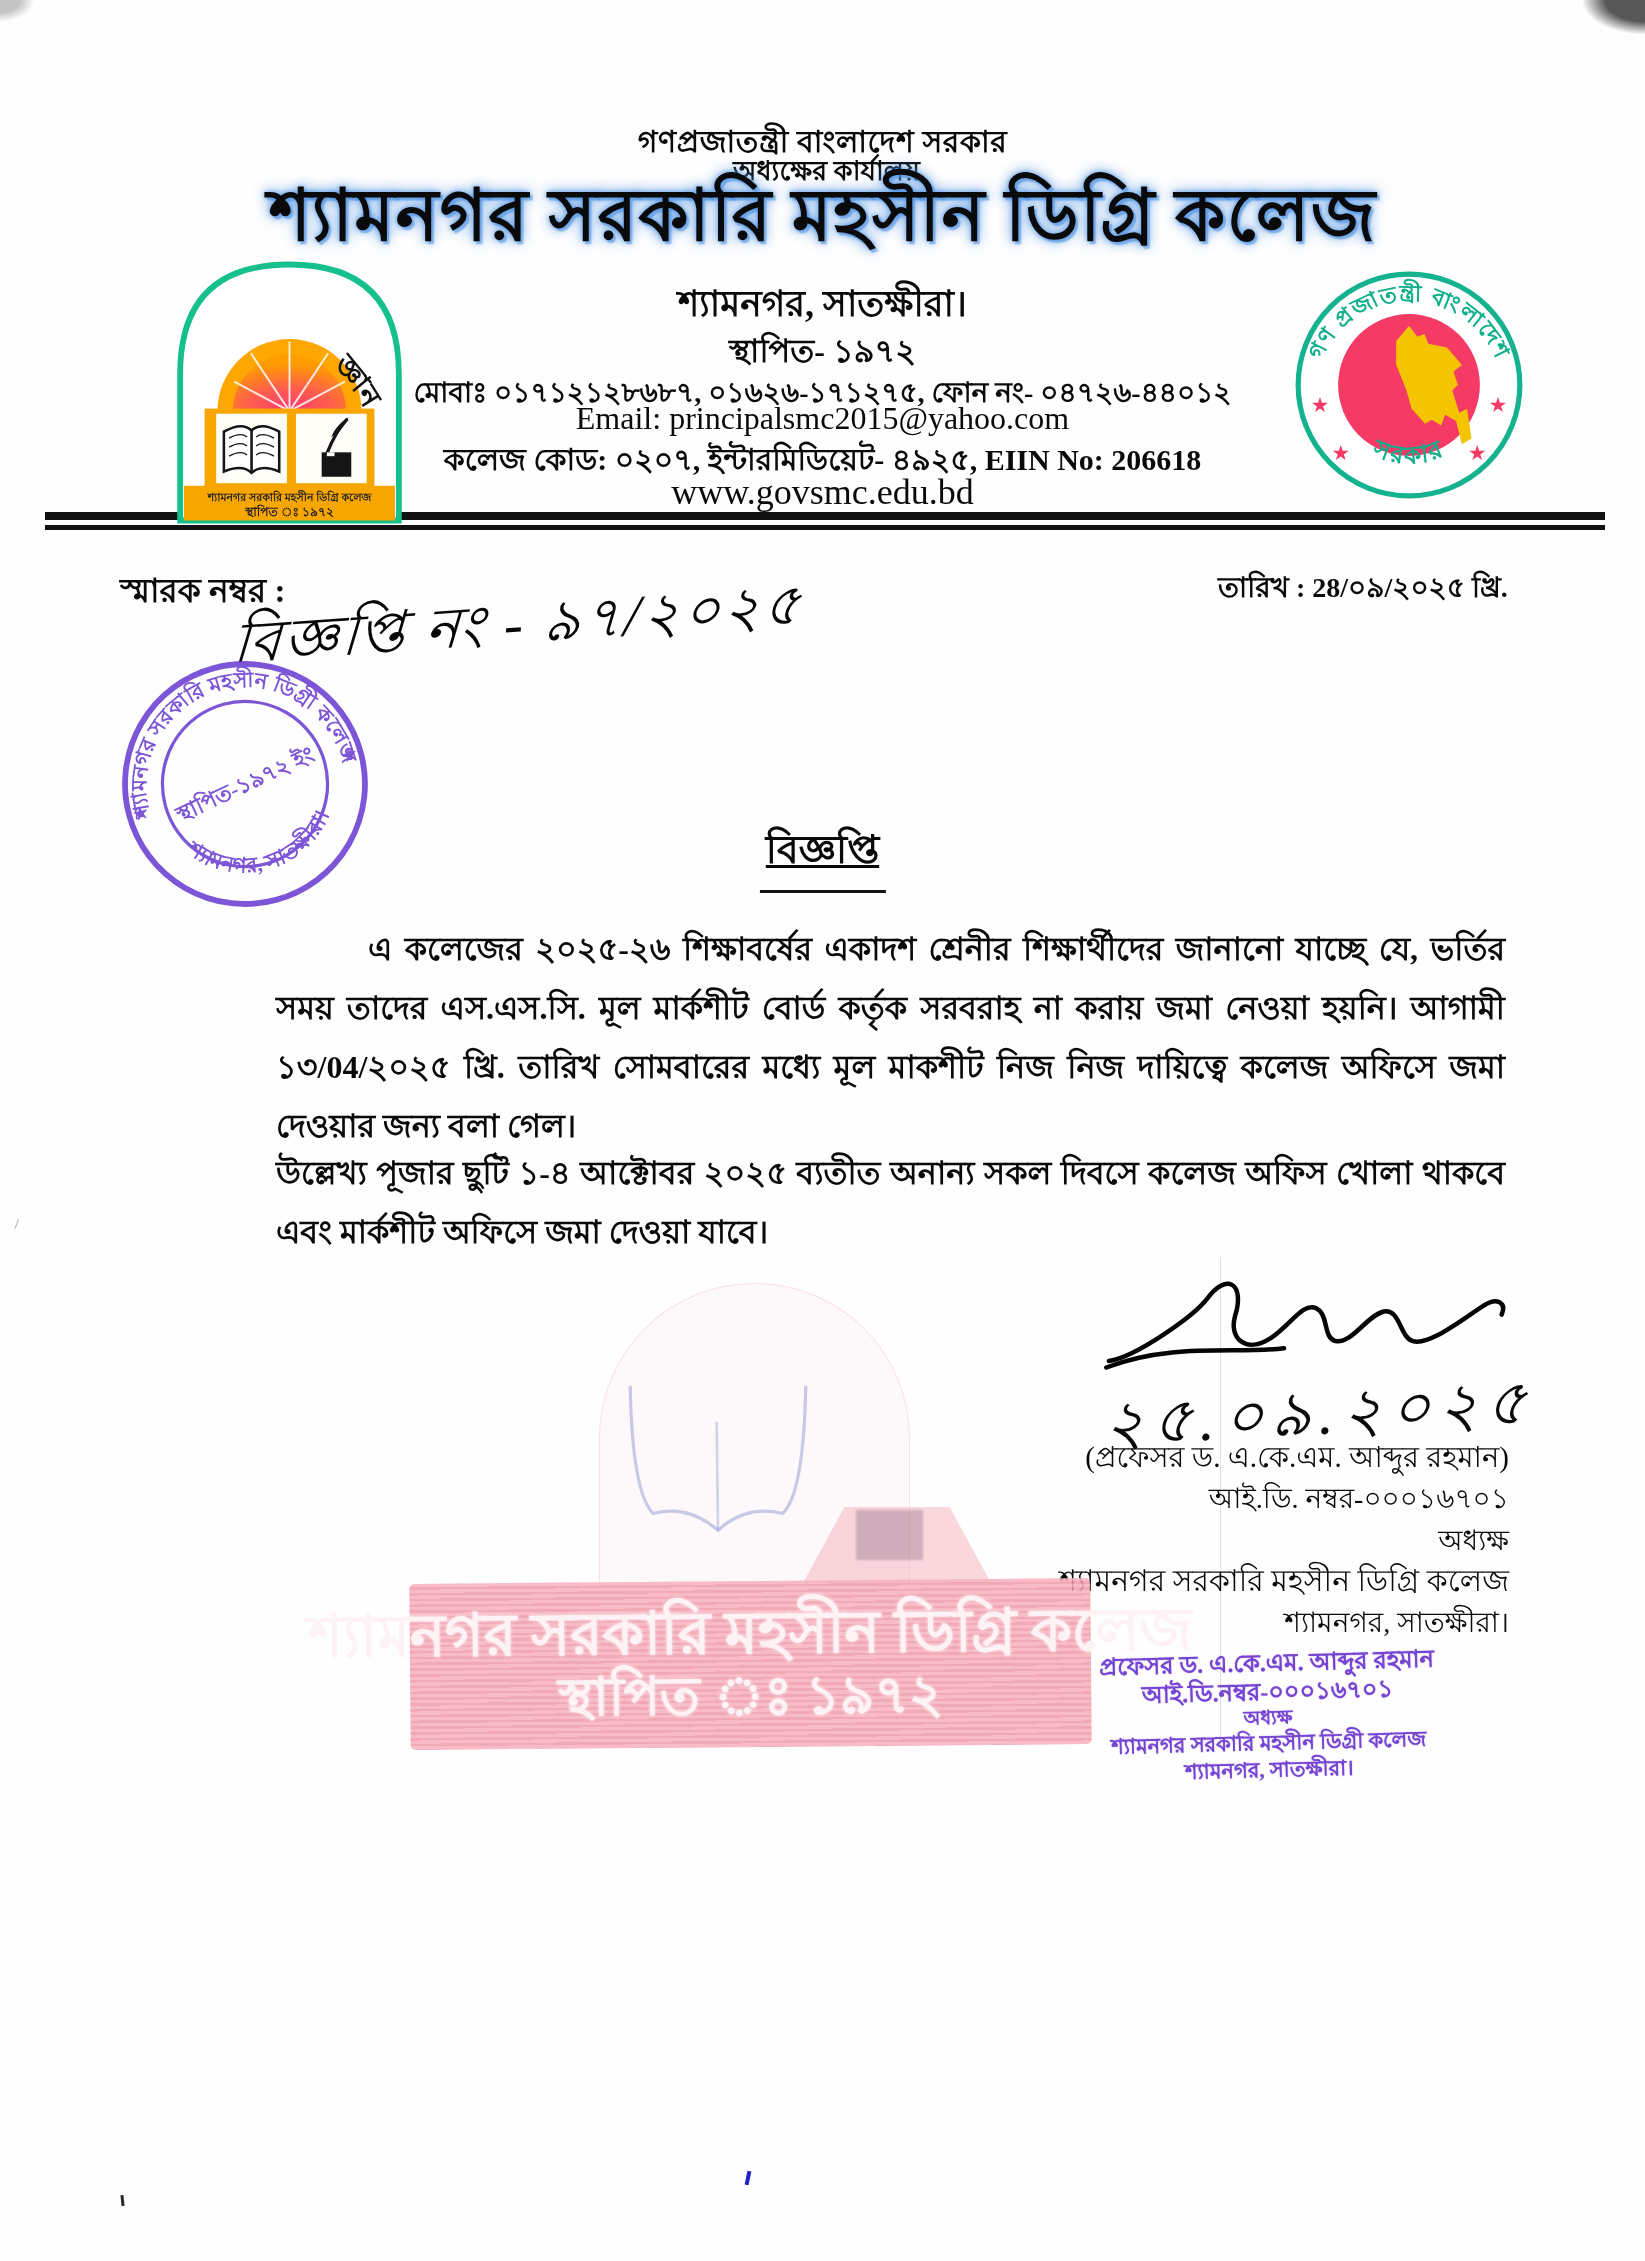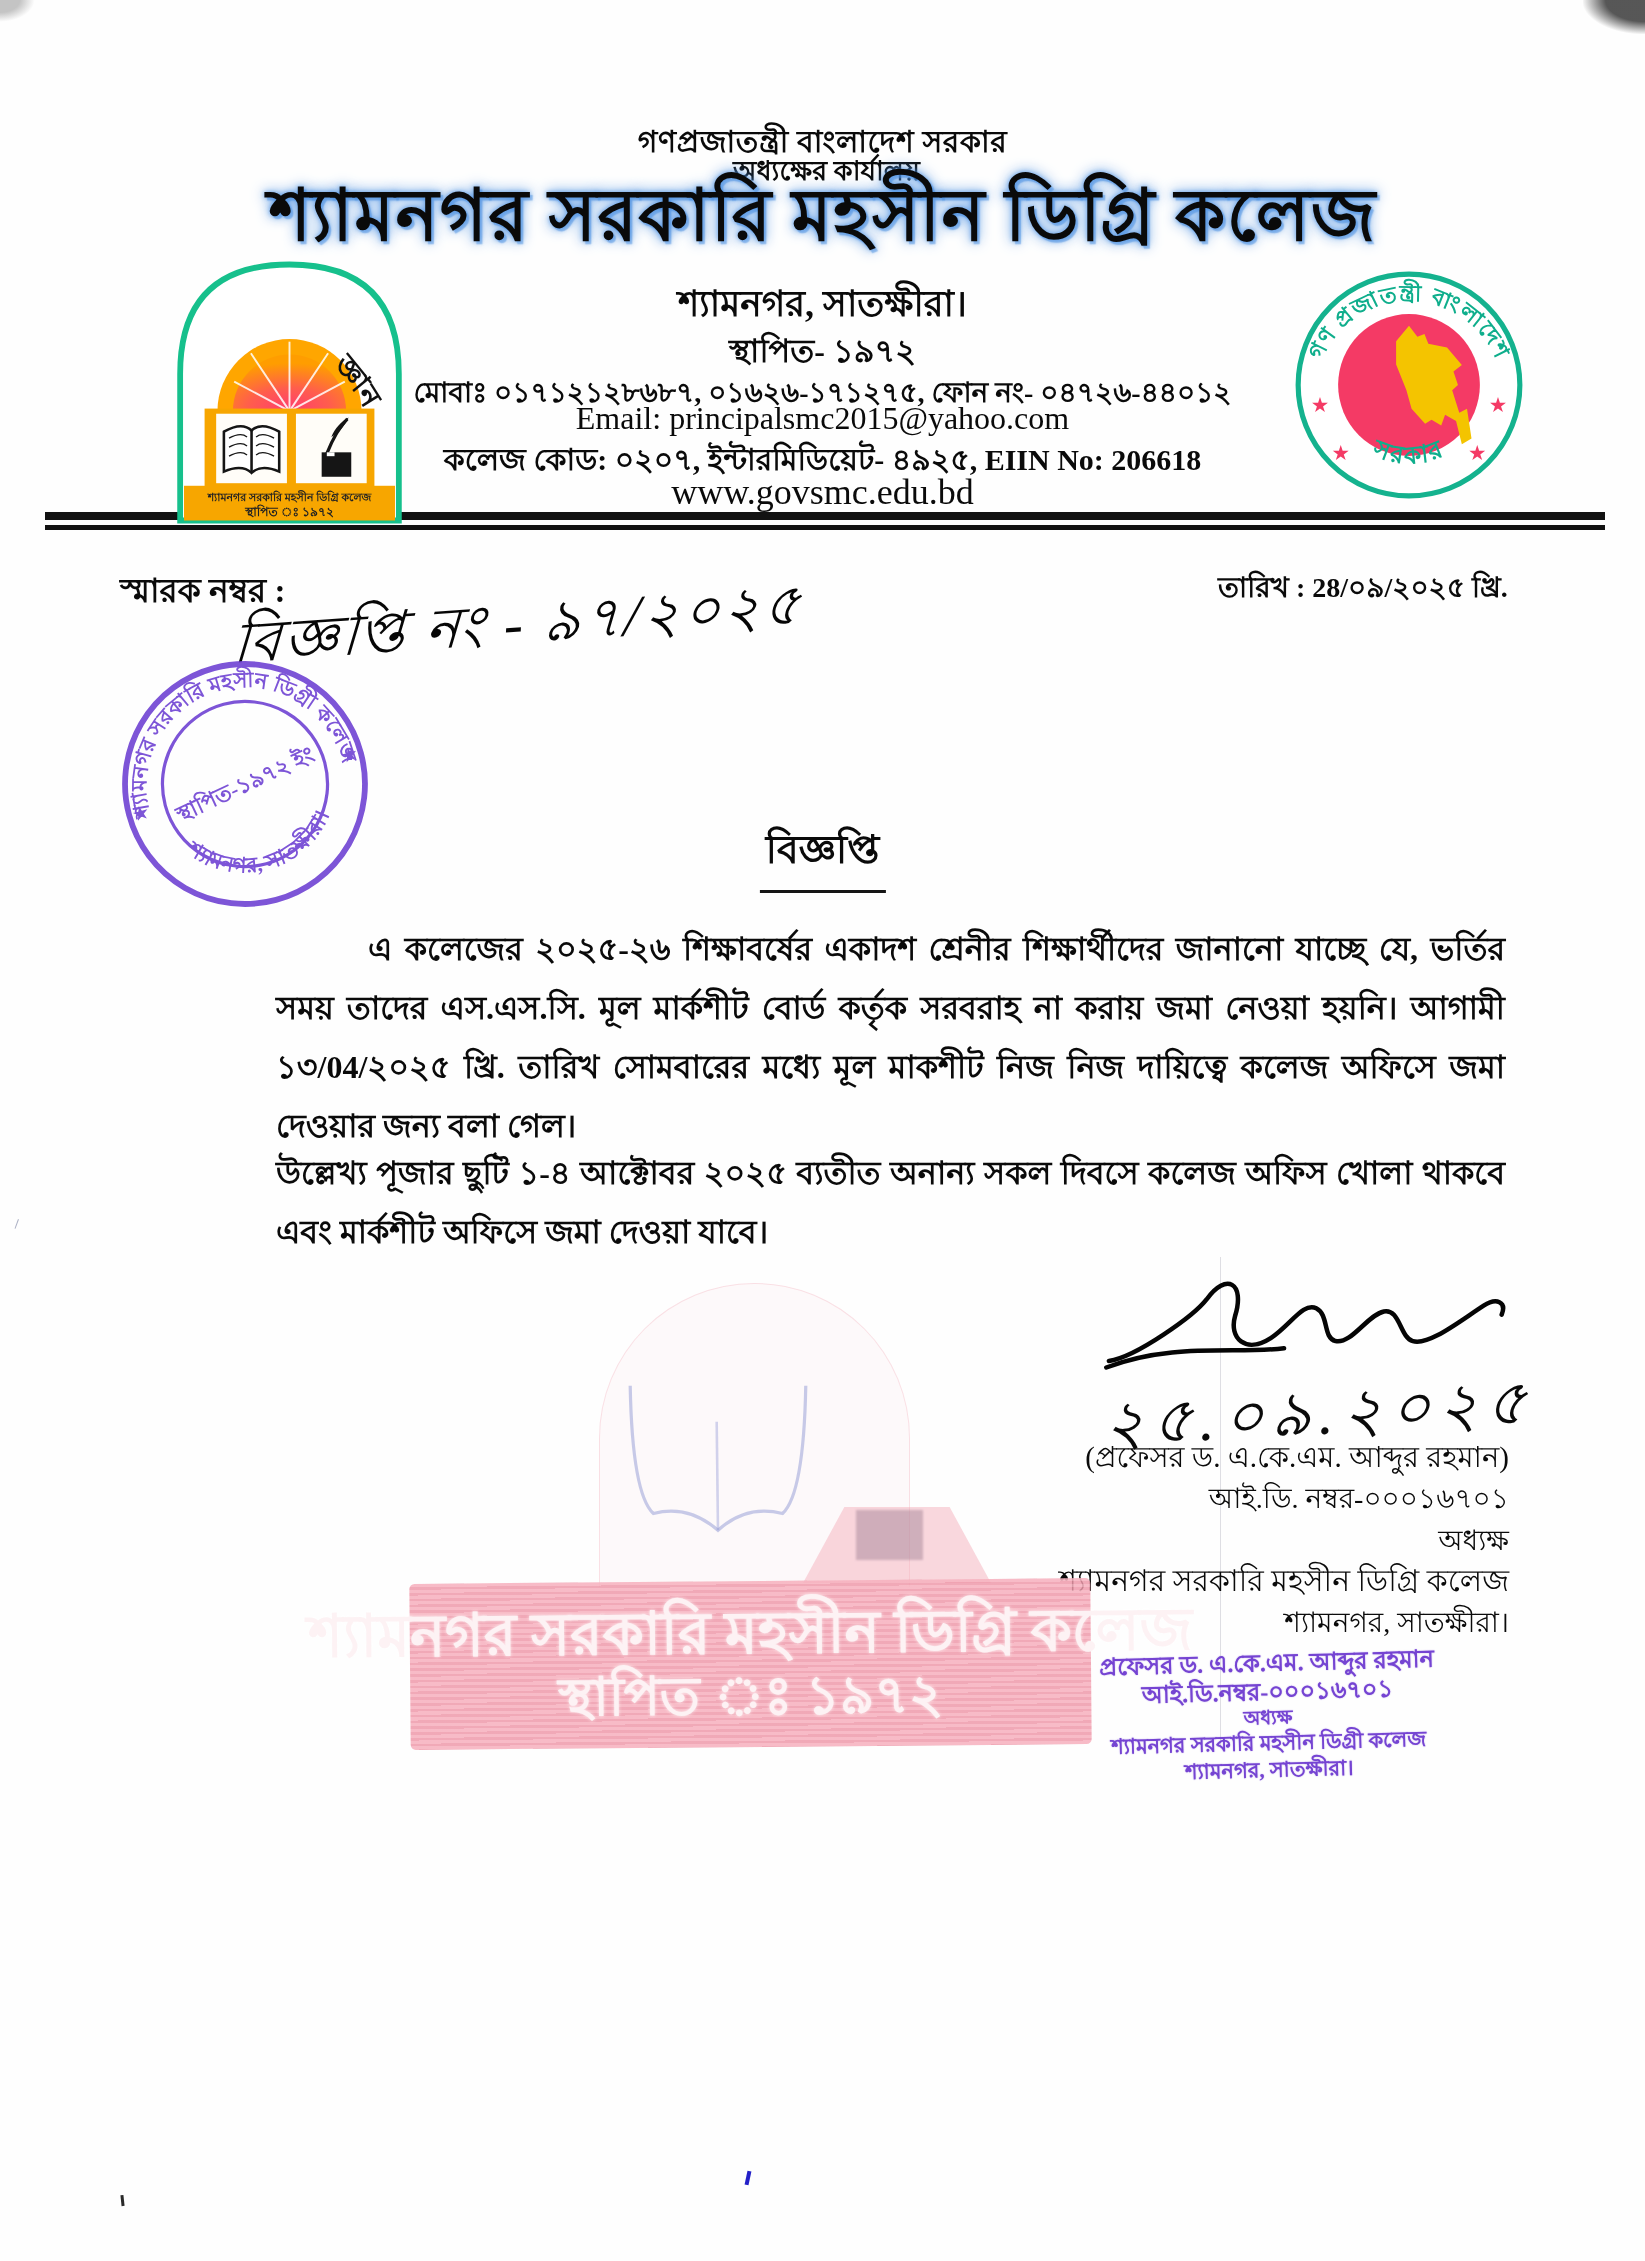--- a/index.html
+++ b/index.html
@@ -28,21 +28,21 @@
   
   .memo-label{left:120px;top:565px;font-size:33px;font-weight:700;}
   .date-line{left:1218px;top:566px;font-size:28px;font-weight:700;}
   .memo-hand{
     left:232px;top:580px;font-size:57px;font-style:italic;font-weight:400;
     letter-spacing:3.2px;transform:rotate(-4deg) skewX(-7deg);color:#060606;white-space:nowrap;
   }
   
   .notice-title{
     left:50%;top:819px;transform:translateX(-50%);font-size:39px;font-weight:800;
-    border-bottom:3.2px solid #151515;padding:0 6.4px 6.4px;
+    border-bottom:3.2px solid #151515;padding:0 6.4px 6.4px;text-decoration:underline;
   }
   .para{left:276px;width:1229px;font-size:32px;font-weight:600;line-height:59px;text-align:justify;}
   .para1{top:920px;text-indent:92px;}
   .para2{top:1144px;}
   
   .sig-svg{left:1096px;top:1276px;}
   .sig-date{
     left:1104px;top:1365px;font-size:62px;font-weight:400;letter-spacing:7.7px;
     transform:rotate(-3deg) skewX(-5deg);font-style:italic;white-space:nowrap;
   }

